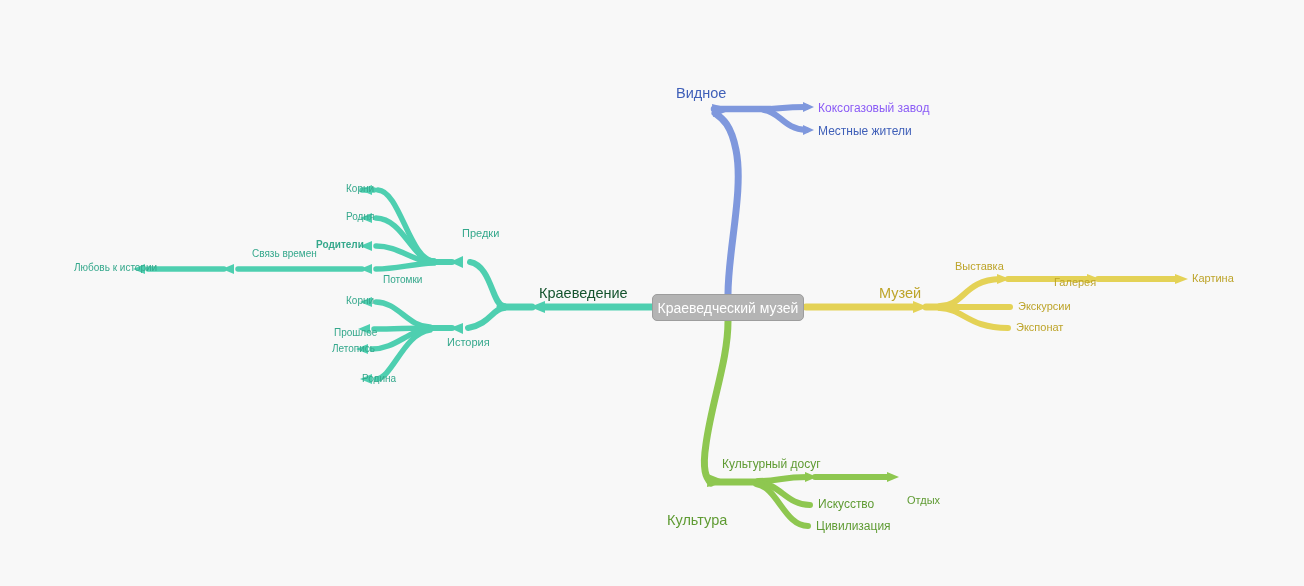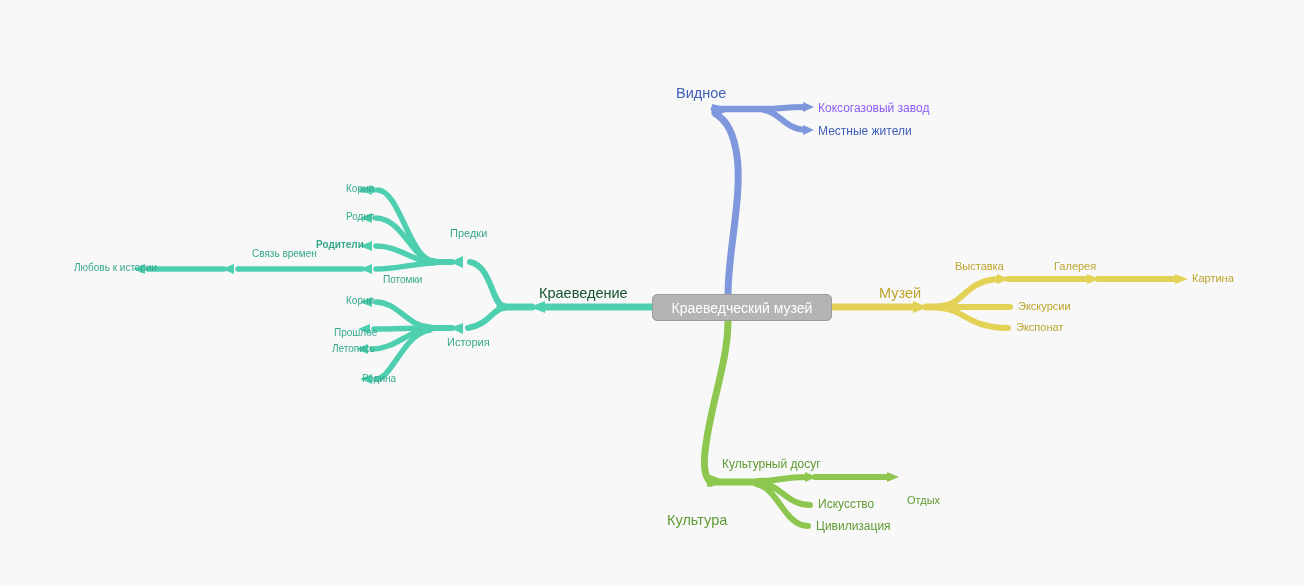--- a/index.html
+++ b/index.html
@@ -32,21 +32,21 @@
   }
   .lbl-l1 { font-size: 14.5px; }
   .lbl-l2 { font-size: 12px; }
   .lbl-l3 { font-size: 11px; }
   .lbl-l4 { font-size: 10px; padding-left: 24px; }
 
   #root-node {
     position: absolute;
     left: 652px;
     top: 294px;
-    width: 180px;
+    width: 152px;
     height: 27px;
     box-sizing: border-box;
     background: #b4b4b4;
     border: 1px solid #9d9d9d;
     border-radius: 5px;
     display: flex;
     align-items: center;
     justify-content: center;
     color: #ffffff;
     font-size: 14px;
@@ -162,33 +162,33 @@
 <div id="root-node">
   <span>Краеведческий музей</span>
 </div>
 
 <div class="map-label lbl-l1" style="left:676px; top:86px; color:#3f5fb8;">Видное</div>
 <div class="map-label lbl-l2" style="left:818px; top:102px; color:#8b5cf6;">Коксогазовый завод</div>
 <div class="map-label lbl-l2" style="left:818px; top:125px; color:#3f5fb8;">Местные жители</div>
 
 <div class="map-label lbl-l1" style="left:879px; top:286px; color:#bda42a;">Музей</div>
 <div class="map-label lbl-l3" style="left:955px; top:261px; color:#bda42a;">Выставка</div>
-<div class="map-label lbl-l3" style="left:1054px; top:261px; color:#bda42a;">Галерея</div>
+<div class="map-label lbl-l3" style="left:1054px; top:277px; color:#bda42a;">Галерея</div>
 <div class="map-label lbl-l3" style="left:1192px; top:273px; color:#bda42a;">Картина</div>
 <div class="map-label lbl-l3" style="left:1018px; top:301px; color:#bda42a;">Экскурсии</div>
 <div class="map-label lbl-l3" style="left:1016px; top:322px; color:#bda42a;">Экспонат</div>
 
 <div class="map-label lbl-l1" style="left:667px; top:513px; color:#5f9b33;">Культура</div>
 <div class="map-label lbl-l2" style="left:722px; top:458px; color:#5f9b33;">Культурный досуг</div>
 <div class="map-label lbl-l3" style="left:907px; top:495px; color:#5f9b33;">Отдых</div>
 <div class="map-label lbl-l2" style="left:818px; top:498px; color:#5f9b33;">Искусство</div>
 <div class="map-label lbl-l2" style="left:816px; top:520px; color:#5f9b33;">Цивилизация</div>
 
 <div class="map-label lbl-l1" style="left:539px; top:286px; color:#14532d;">Краеведение</div>
-<div class="map-label lbl-l3" style="left:450px; top:228px; color:#35a88c;">Предки</div>
+<div class="map-label lbl-l3" style="left:462px; top:228px; color:#35a88c;">Предки</div>
 <div class="map-label lbl-l4" style="left:322px; top:184px; color:#35a88c;">Корни</div>
 <div class="map-label lbl-l4" style="left:322px; top:212px; color:#35a88c;">Родня</div>
 <div class="map-label lbl-l4" style="left:292px; top:240px; color:#35a88c;font-weight:bold;">Родители</div>
 <div class="map-label lbl-l4" style="left:359px; top:275px; color:#35a88c;">Потомки</div>
 <div class="map-label lbl-l4" style="left:228px; top:249px; color:#35a88c;">Связь времен</div>
 <div class="map-label lbl-l4" style="left:50px; top:263px; color:#35a88c;">Любовь к истории</div>
 <div class="map-label lbl-l3" style="left:447px; top:337px; color:#35a88c;">История</div>
 <div class="map-label lbl-l4" style="left:322px; top:296px; color:#35a88c;">Корни</div>
 <div class="map-label lbl-l4" style="left:310px; top:328px; color:#35a88c;">Прошлое</div>
 <div class="map-label lbl-l4" style="left:308px; top:344px; color:#35a88c;">Летопись</div>

